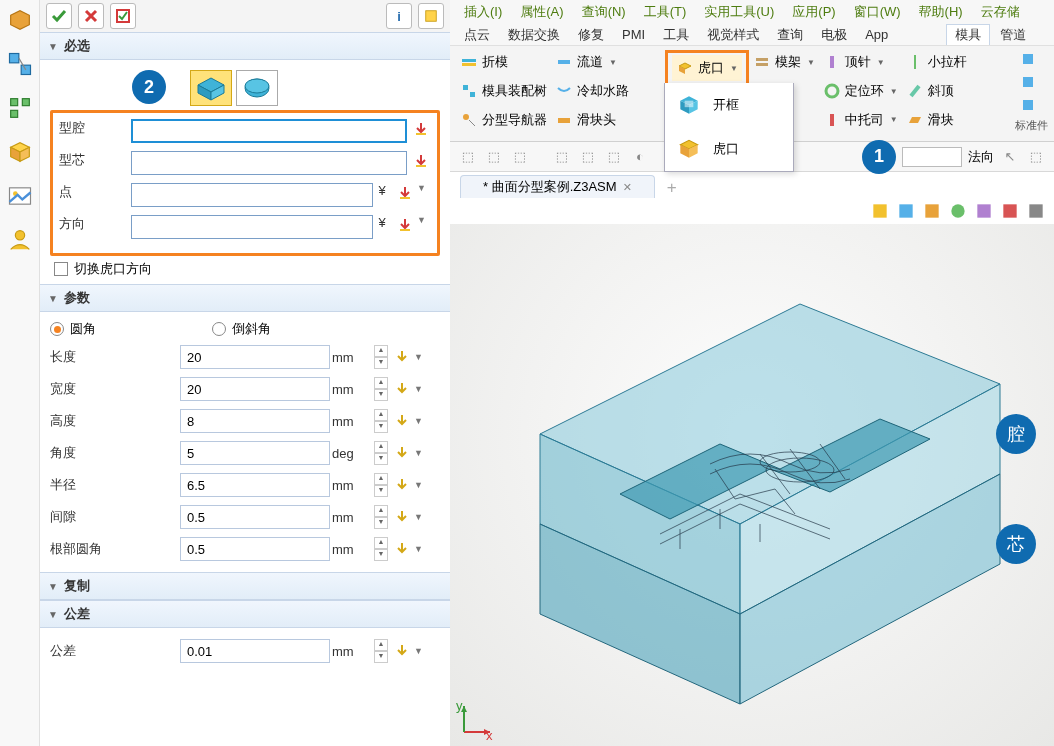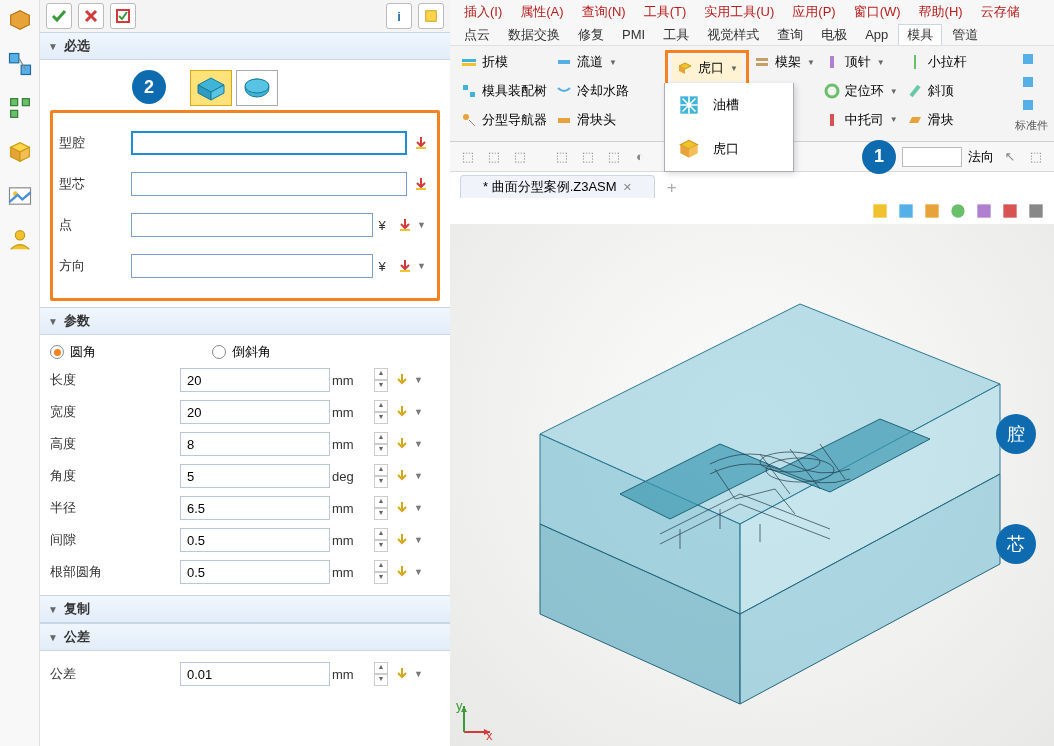--- a/index.html
+++ b/index.html
@@ -19,21 +19,21 @@
 .section-header .arrow { font-size:10px; color:#666; margin-right:6px; }
 .section-body { padding:6px 10px; }
 
 .req-block { border:3px solid #f58220; border-radius:2px; padding:4px 6px 6px 6px; position:relative;}
 .type-icons { display:flex; justify-content:flex-start; gap:4px; margin:4px 0 4px 140px; position:relative;}
 .type-icons .t-ico { width:42px; height:36px; border:1px solid #aaa; background:#fff; display:flex; align-items:center; justify-content:center; cursor:pointer;}
 .type-icons .t-ico.sel { background:#ffe27a; border-color:#d4a817;}
 .badge { width:34px; height:34px; border-radius:50%; background:#0f6bb0; color:#fff; font-weight:bold; font-size:18px; display:flex; align-items:center; justify-content:center; position:absolute;}
 .badge-2 { left:-58px; top:0;}
 
-.row { display:flex; align-items:center; height:30px; margin:11px 0;}
+.row { display:flex; align-items:flex-start; height:30px; margin:2px 0;}
 .row label { width:72px; color:#333;}
 .input-wide { flex:1; height:24px; border:1px solid #7a9ec7; background:#fff;}
 .input-hl { border:2px solid #1e8fd6;}
 .small-down { width:18px; text-align:center; color:#333;}
 .dl-btn { width:20px; height:20px; margin-left:4px; display:flex; align-items:center; justify-content:center; cursor:pointer;}
 .dl-btn svg { width:16px; height:16px;}
 .menu-caret { width:14px; color:#777; font-size:9px; margin-left:2px;}
 
 .chk-row { display:flex; align-items:center; padding:4px 0 0 4px; gap:6px;}
 .chk { width:14px; height:14px; border:1px solid #888; background:#fff;}
@@ -46,24 +46,24 @@
 .num-row { display:flex; align-items:center; height:30px; margin:2px 0;}
 .num-row label { width:130px; color:#333;}
 .num-input { width:150px; height:24px; border:1px solid #b8c8de; background:#fff; padding:0 6px;}
 .unit { width:44px; color:#333; padding:0 2px;}
 .spinner { width:14px; height:24px; display:flex; flex-direction:column; }
 .spinner span { flex:1; font-size:7px; line-height:1; text-align:center; color:#666; border:1px solid #ccc; background:#fff;}
 
 
 .right { flex:1; display:flex; flex-direction:column; position:relative; background:#fff;}
 .menu-bar { height:24px; background:#f7f7f7; display:flex; align-items:center; padding:0 6px; gap:2px;}
-.menu-bar span { padding:2px 8px; color:#b91c1c; cursor:pointer;}
+.menu-bar span { padding:2px 8px; color:#4d7c0f; cursor:pointer;}
 .sub-bar { height:22px; background:#f7f7f7; display:flex; align-items:center; padding:0 6px; gap:2px; border-bottom:1px solid #e0e0e0;}
 .sub-bar span { padding:1px 8px; color:#333; cursor:pointer;}
-.sub-bar span.active { background:#fff; border:1px solid #c8d6e8; border-bottom:none;}
+.sub-bar span.active { background:#fff; border:1px solid #c8d6e8; border-bottom:none;margin-left:48px;}
 
 .ribbon { height:96px; background:#f4f4f4; border-bottom:1px solid #d0d0d0; display:flex; padding:4px 6px; position:relative;}
 .rb-group { display:flex; flex-direction:column; gap:4px; height:82px;}
 .rb-item { display:flex; align-items:center; gap:4px; height:26px; padding:0 4px; cursor:pointer;}
 .rb-ico { width:18px; height:18px; }
 .rb-caret { font-size:8px; color:#666; margin-left:2px;}
 .rb-label-row { height:14px; text-align:center; font-size:11px; color:#555;}
 
 .highlight-box { border:3px solid #f58220;}
 
@@ -228,20 +228,24 @@
           <span class="small-down">¥</span>
           <div class="dl-btn">
             <svg viewBox="0 0 16 16">
               <path d="M8 2 v8 M4 7 l4 4 4-4" fill="none" stroke="#d43a3a" stroke-width="2"></path>
               <rect x="3" y="12" width="10" height="2" fill="#f2c12e"></rect>
             </svg>
           </div>
           <span class="menu-caret">▼</span>
         </div>
     </div>
+    <div class="chk-row">
+        <div class="chk"></div>
+        <span>切换虎口方向</span>
+      </div>
   </div>
 
   <div class="section-header">
       <span class="arrow">▼</span>
       <span>参数</span>
     </div>
   <div class="section-body">
     <div class="radio-row">
       <span class="radio">
           <span class="circ sel"></span>
@@ -465,25 +469,27 @@
             <polygon points="3,7 9,4 15,7 9,10" fill="#f2c12e" stroke="#c79a12"></polygon>
             <polygon points="3,7 3,12 9,15 9,10" fill="#e8a23a"></polygon>
           </svg>
           <span>虎口</span>
           <span class="rb-caret">▼</span>
         </div>
       <div class="dropdown highlight-box" style="left:-4px; top:30px; border-top:none;">
         <div class="dd-item">
             <div class="dd-ico">
               <svg viewBox="0 0 24 24" width="26" height="26">
-                <rect x="4" y="4" width="16" height="16" fill="#3fb3d8"></rect>
-                <path d="M6 6 L18 18 M18 6 L6 18 M12 4 v16 M4 12 h16" stroke="#fff" stroke-width="1.5"></path>
+                <polygon points="4,8 12,4 20,8 12,12" fill="#3fb3d8"></polygon>
+                <polygon points="4,8 4,16 12,20 12,12" fill="#2e9bc0"></polygon>
+                <polygon points="20,8 20,16 12,20 12,12" fill="#58c4e4"></polygon>
+                <rect x="8" y="8" width="8" height="6" fill="#fff" fill-opacity="0.5"></rect>
               </svg>
             </div>
-            <span>油槽</span>
+            <span>开框</span>
           </div>
         <div class="dd-item">
             <div class="dd-ico">
               <svg viewBox="0 0 24 24" width="26" height="26">
                 <polygon points="4,8 12,4 20,8 12,12" fill="#f2c12e" stroke="#c79a12"></polygon>
                 <polygon points="4,8 4,16 12,20 12,12" fill="#e8a23a"></polygon>
                 <polygon points="20,8 20,16 12,20 12,12" fill="#f5be58"></polygon>
               </svg>
             </div>
             <span>虎口</span>

